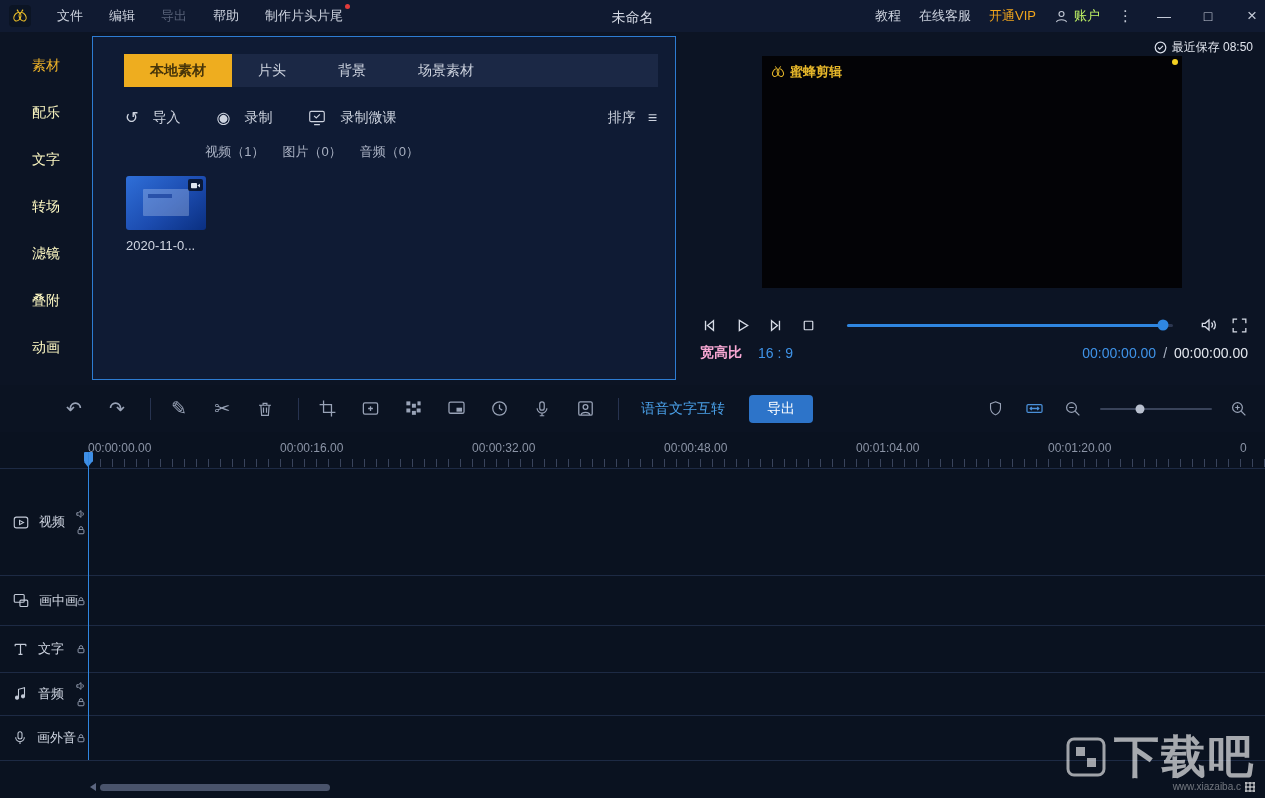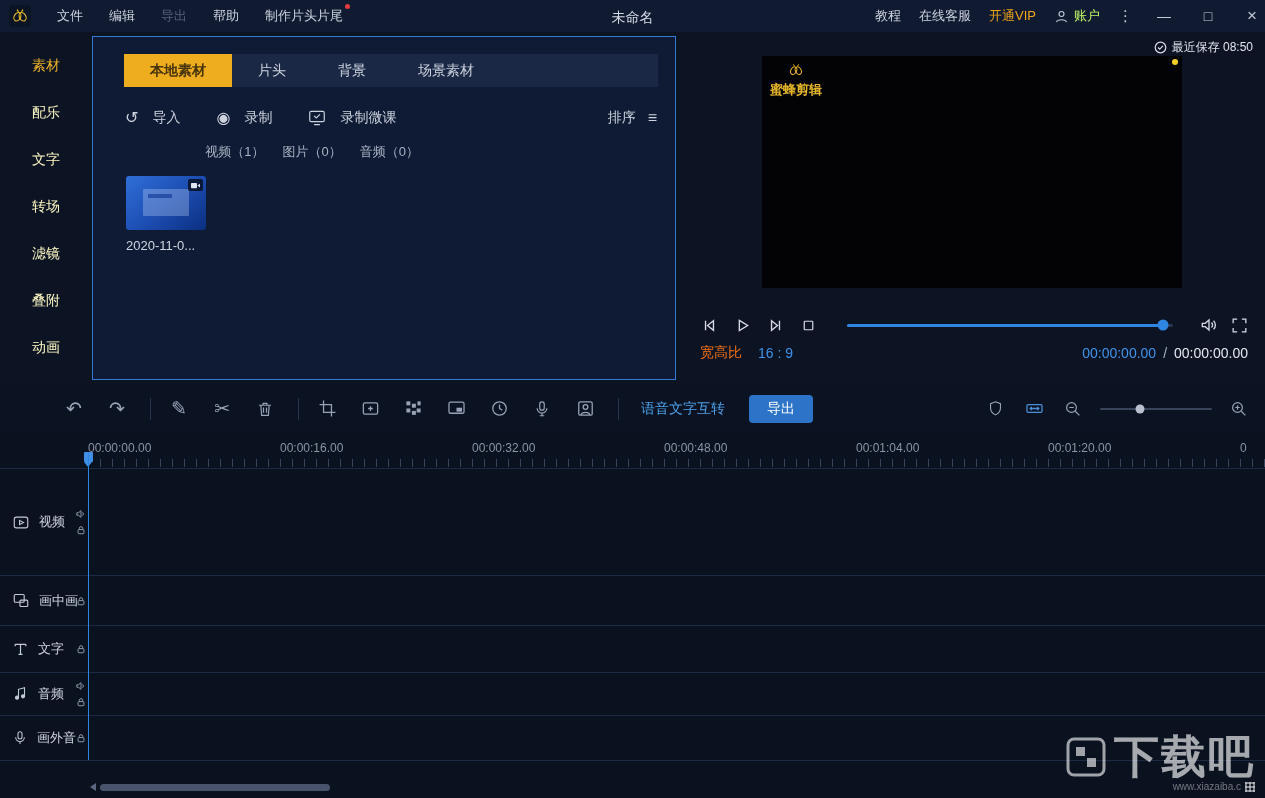--- a/index.html
+++ b/index.html
@@ -54,34 +54,34 @@
                        background:rgba(30,70,160,0.8); }
   .clip-badge { position:absolute; right:3px; top:3px; width:15px; height:12px; border-radius:2px;
                 background:rgba(8,16,34,0.85); display:flex; align-items:center; justify-content:center; }
   .clip-label { margin-top:8px; font-size:13px; color:#d0d6e2; white-space:nowrap; }
 
   .preview { position:absolute; left:677px; top:0; right:0; height:100%; }
   .saved { position:absolute; top:7px; right:12px; font-size:12px; color:#dfe3ec;
            display:flex; align-items:center; gap:5px; }
   .canvas { position:absolute; left:85px; top:24px; width:420px; height:232px; background:#030306; }
   .canvas-brand { position:absolute; left:8px; top:7px; display:flex; align-items:center; gap:4px;
-                  color:#e5b62a; font-size:13px; font-weight:bold;flex-direction:column; }
+                  color:#e5b62a; font-size:13px; font-weight:bold; }
   .rec-dot { position:absolute; right:4px; top:3px; width:6px; height:6px; border-radius:50%; background:#f3d021; }
 
   .pcontrols { position:absolute; left:20px; right:14px; top:279px; height:28px;
                display:flex; align-items:center; }
   .pbtn { width:24px; height:24px; margin-right:9px; display:flex; align-items:center; justify-content:center; }
   .pslider { flex:1; margin:0 18px; height:3px; background:#2c3650; border-radius:2px; position:relative; }
   .pslider .fill { position:absolute; left:0; top:0; bottom:0; width:97%; background:#2f86e0; border-radius:2px; }
   .pslider .knob { position:absolute; left:97%; top:50%; transform:translate(-50%,-50%);
                    width:11px; height:11px; border-radius:50%; background:#2f86e0; }
   .pcirc { width:24px; height:24px; margin-left:6px; display:flex; align-items:center; justify-content:center; }
 
   .pinfo { position:absolute; left:23px; right:17px; top:312px; display:flex; align-items:center; font-size:14px; }
-  .aspect-label { color:#f97316; }
+  .aspect-label { color:#f9a8d4;font-weight:bold; }
   .aspect-value { color:#3f93e8; margin-left:16px; }
   .ptime { margin-left:auto; display:flex; align-items:center; }
   .t-cur { color:#3f93e8; }
   .t-sep { color:#aab2c2; margin:0 7px; }
   .t-total { color:#e4e8ef; }
 
   
   .toolbar { position:absolute; top:385px; left:0; right:0; height:47px;
              display:flex; align-items:center; padding-left:62px; color:#99a3b7; }
   .ticon { width:24px; height:24px; margin-right:19px; display:flex; align-items:center;

